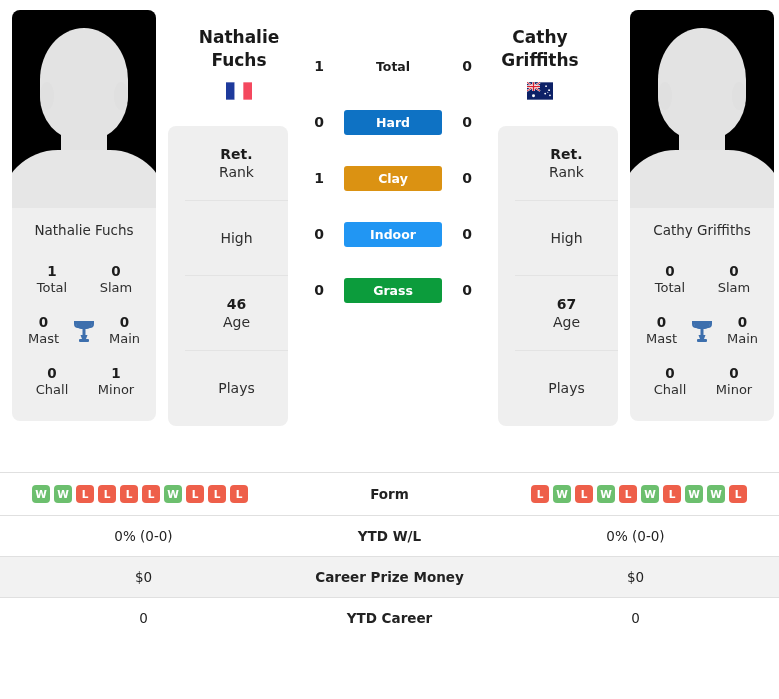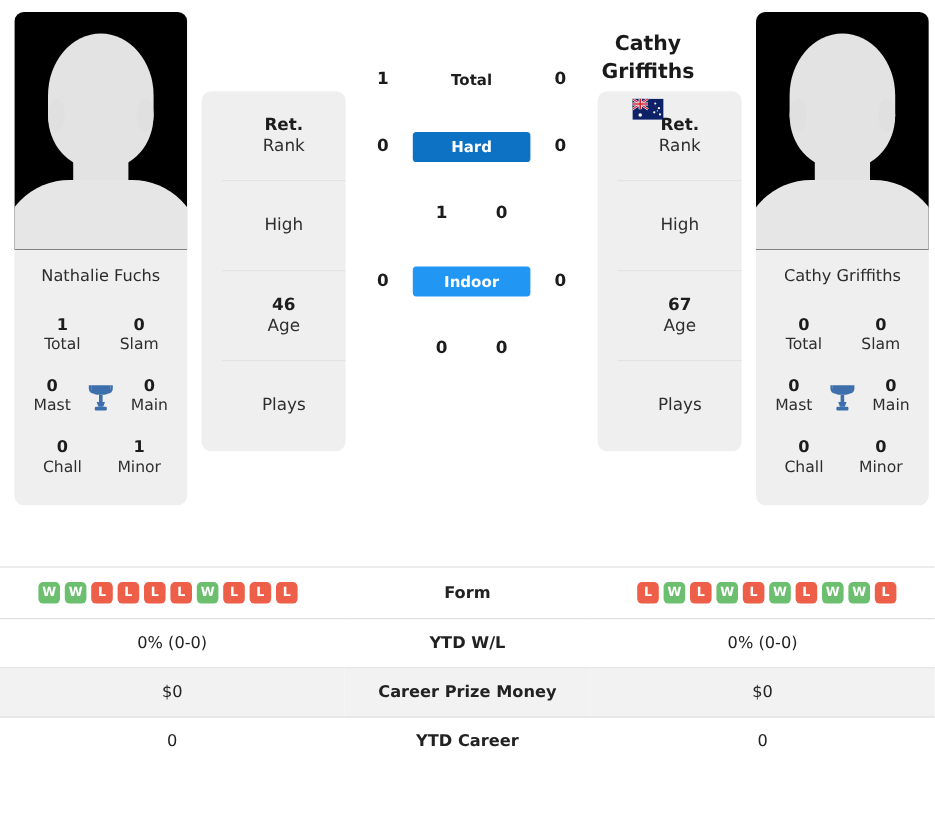--- a/index.html
+++ b/index.html
@@ -119,21 +119,21 @@
     align-items: center;
     justify-content: center;
   }
 
   
   .info-col {
     width: 120px;
     flex: 0 0 120px;
     background: #efefef;
     border-radius: 8px;
-    margin-top: 66px;
+    margin-top: 116px;
     overflow: hidden;
     padding-left: 17px;
   }
   .info-cell {
     border-bottom: 1px solid #e3e3e3;
     text-align: center;
     padding: 16px 4px;
     line-height: 1.3;
     min-height: 75px;
     display: flex;
@@ -354,31 +354,33 @@
       </div>
 
       <div class="surf-row">
         <div class="surf-score">0</div>
         <div class="surf-badge" style="background:#0e72c4">Hard</div>
         <div class="surf-score">0</div>
       </div>
 
       <div class="surf-row">
         <div class="surf-score">1</div>
+        <div class="surf-badge" style="background:#db9212">Clay</div>
         <div class="surf-score">0</div>
       </div>
 
       <div class="surf-row">
         <div class="surf-score">0</div>
         <div class="surf-badge" style="background:#2196f3">Indoor</div>
         <div class="surf-score">0</div>
       </div>
 
       <div class="surf-row">
         <div class="surf-score">0</div>
+        <div class="surf-badge" style="background:#0c9c3c">Grass</div>
         <div class="surf-score">0</div>
       </div>
 
     </div>
   </div>
 
   <div class="info-col">
     <div class="info-cell">
       <div class="info-v">Ret.</div>
       <div class="info-l">Rank</div>
@@ -445,20 +447,29 @@
           </div>
           <div class="stat-cell">
             <div class="stat-num">0</div>
             <div class="stat-lbl">Minor</div>
           </div>
         </div>
       </div>
     </div>
   </div>
 
+  <div class="name-block" style="left:164px; top:26px;">
+    <div class="nm">Nathalie</div>
+    <div class="nm">Fuchs</div>
+    <svg class="flag" viewBox="0 0 30 20">
+      <rect x="0" y="0" width="10" height="20" fill="#1e3a9c"></rect>
+      <rect x="10" y="0" width="10" height="20" fill="#ffffff"></rect>
+      <rect x="20" y="0" width="10" height="20" fill="#f4485e"></rect>
+    </svg>
+  </div>
 
   <div class="name-block" style="left:465px; top:26px;">
     <div class="nm">Cathy</div>
     <div class="nm">Griffiths</div>
     <svg class="flag" viewBox="0 0 30 20">
       <rect width="30" height="20" fill="#0d2167"></rect>
       <g>
         <rect x="0" y="0" width="15" height="10" fill="#0d2167"></rect>
         <path d="M0 0 L15 10 M15 0 L0 10" stroke="#ffffff" stroke-width="2.2"></path>
         <path d="M0 0 L15 10 M15 0 L0 10" stroke="#d8202f" stroke-width="1.1"></path>

